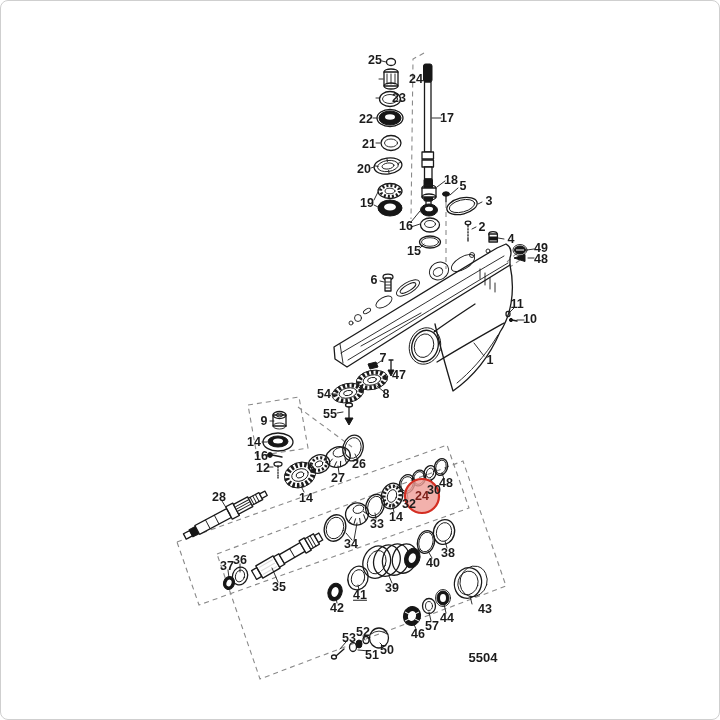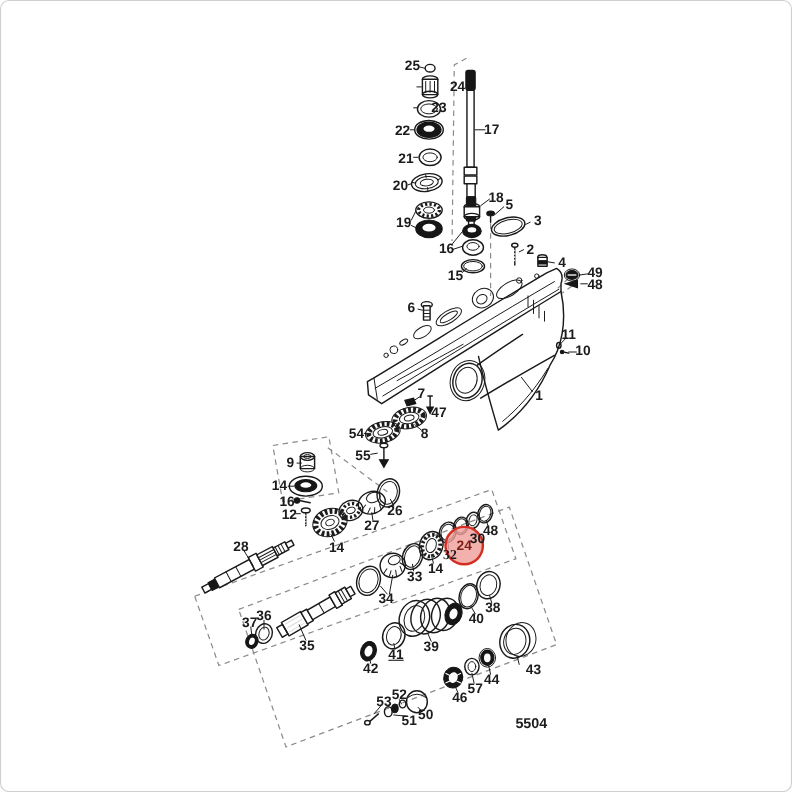--- a/index.html
+++ b/index.html
@@ -364,21 +364,21 @@
       <div class="part-label" style="left: 385px; top: 393px;">8</div>
       <div class="part-label" style="left: 329px; top: 413px;">55</div>
       <div class="part-label" style="left: 263px; top: 420px;">9</div>
       <div class="part-label" style="left: 253px; top: 441px;">14</div>
       <div class="part-label" style="left: 260px; top: 455px;">16</div>
       <div class="part-label" style="left: 262px; top: 467px;">12</div>
       <div class="part-label" style="left: 358px; top: 463px;">26</div>
       <div class="part-label" style="left: 337px; top: 477px;">27</div>
       <div class="part-label" style="left: 218px; top: 496px;">28</div>
       <div class="part-label" style="left: 305px; top: 497px;">14</div>
-      <div class="part-label" style="left: 408px; top: 503px; font-family: Liberation Serif, serif;">32</div>
+      <div class="part-label" style="left: 408px; top: 503px;">32</div>
       <div class="part-label" style="left: 433px; top: 489px;">30</div>
       <div class="part-label" style="left: 445px; top: 482px;">48</div>
       <div class="part-label" style="left: 376px; top: 523px;">33</div>
       <div class="part-label" style="left: 395px; top: 516px;">14</div>
       <div class="part-label" style="left: 350px; top: 543px;">34</div>
       <div class="part-label" style="left: 447px; top: 552px;">38</div>
       <div class="part-label" style="left: 432px; top: 562px;">40</div>
       <div class="part-label" style="left: 226px; top: 565px;">37</div>
       <div class="part-label" style="left: 239px; top: 559px;">36</div>
       <div class="part-label" style="left: 278px; top: 586px;">35</div>

